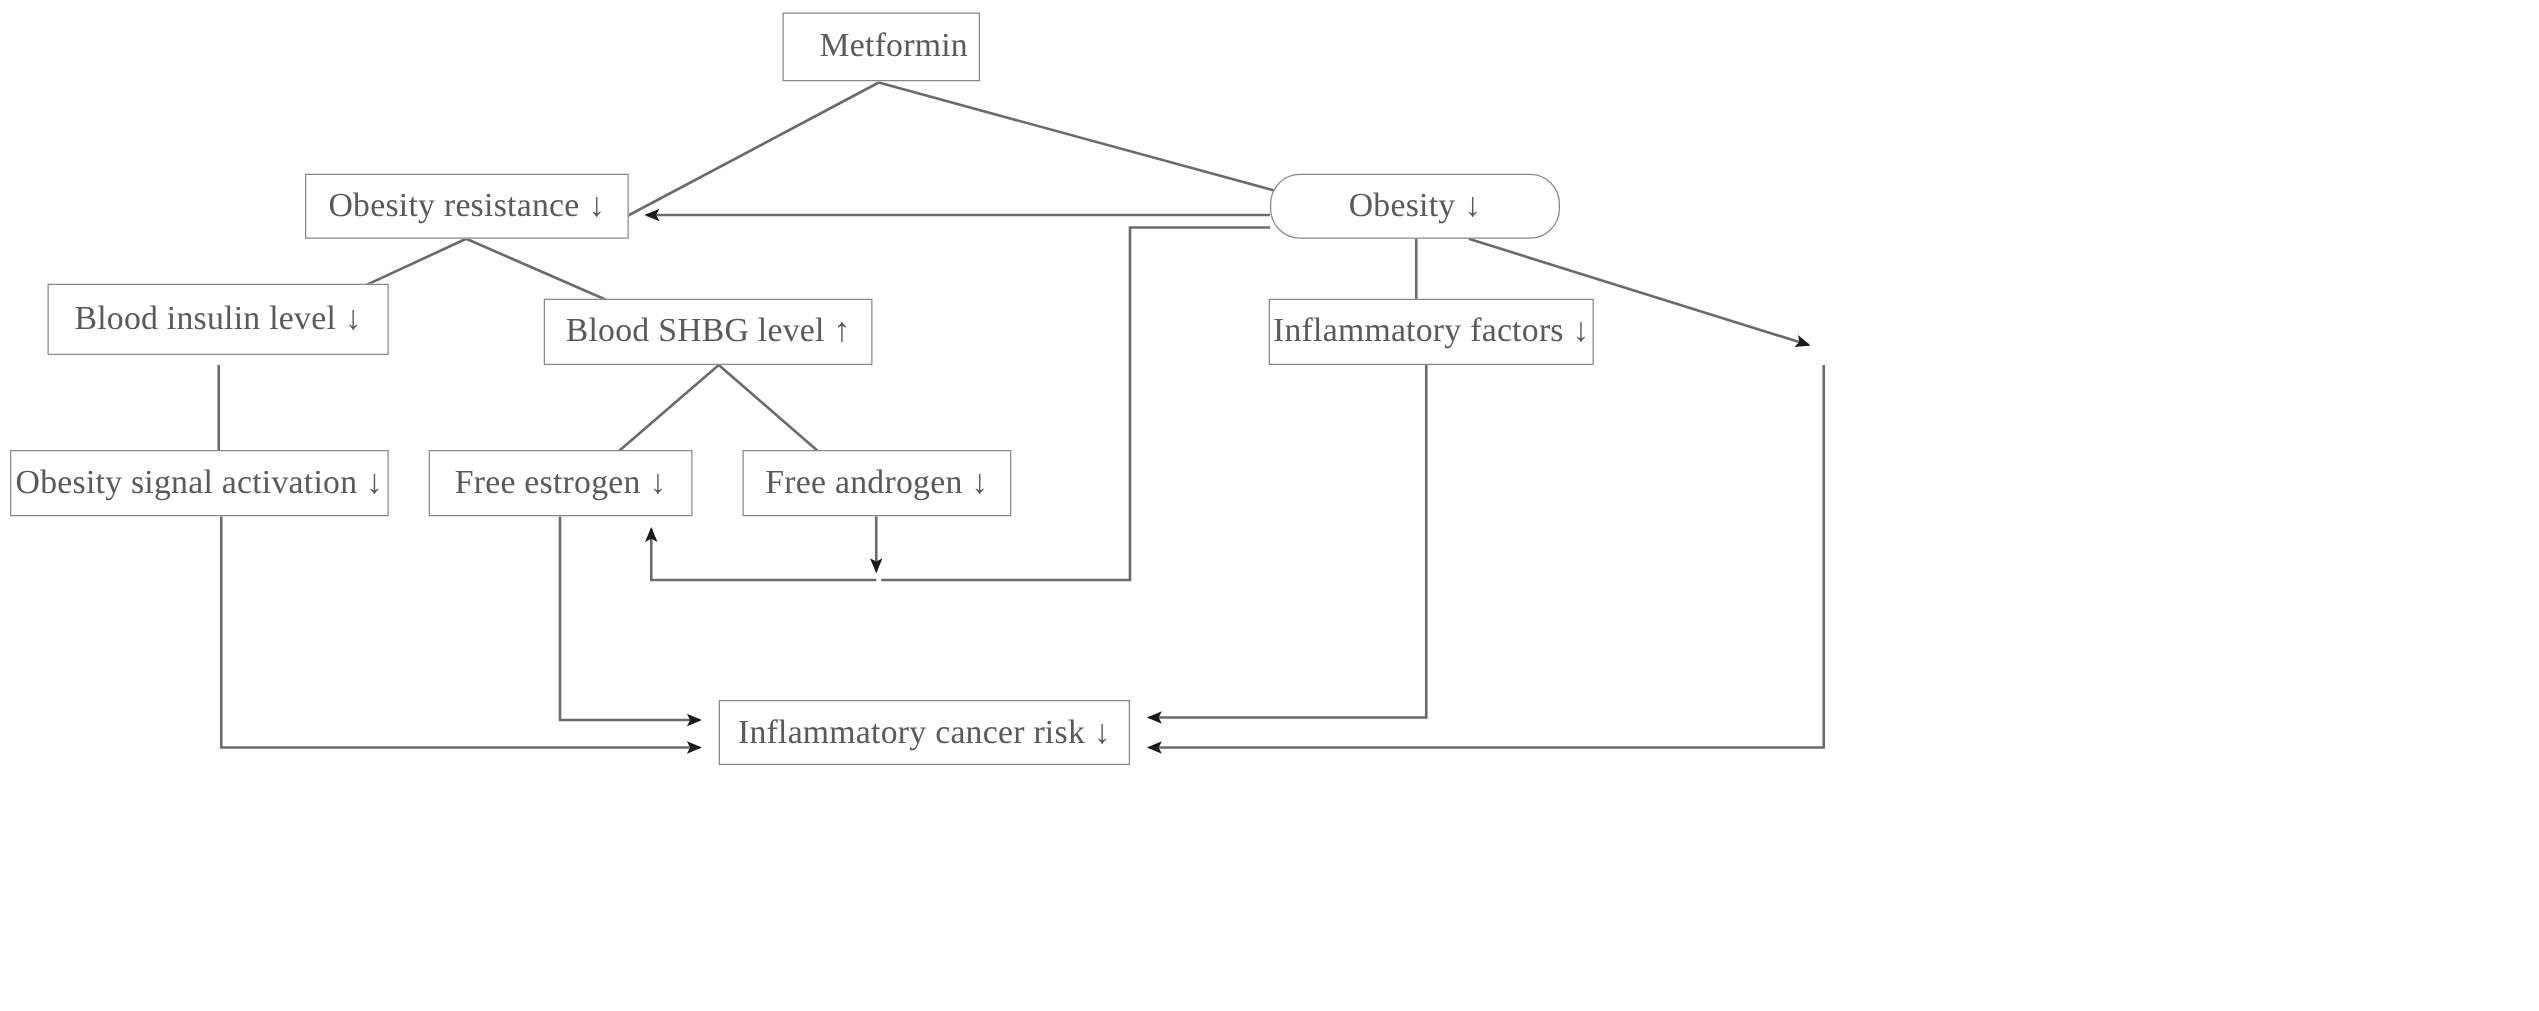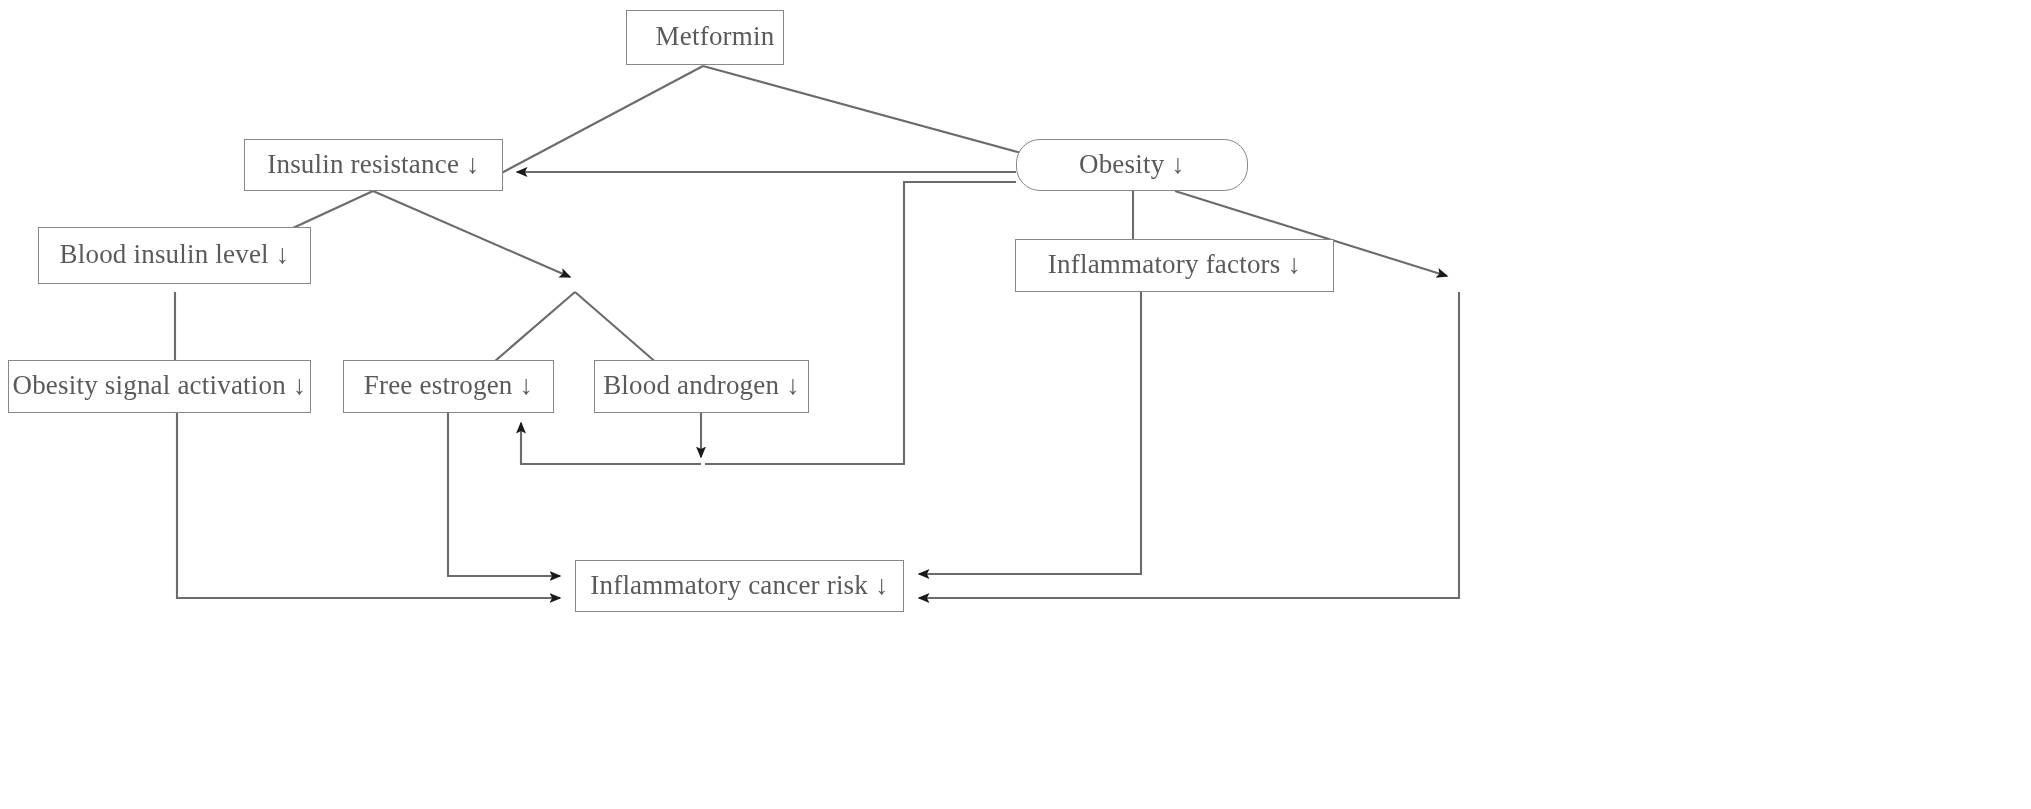--- a/index.html
+++ b/index.html
@@ -94,46 +94,49 @@
       <path d="M 1459,292 L 1459,598 L 919,598" marker-end="url(#ah)"></path>
 
     </g>
   </svg>
 
   <div class="node-box" style="left:626px; top:10px; width:158px; height:55px;padding-left:20px;">
     <span class="node-label">Metformin</span>
   </div>
 
   <div class="node-box" style="left:244px; top:139px; width:259px; height:52px;">
-    <span class="node-label">Insulin resistance ↓</span>
+    <span class="node-label">Obesity resistance ↓</span>
   </div>
 
   <div class="node-box" style="left:1016px; top:139px; width:232px; height:52px;border-radius:24px;">
     <span class="node-label">Obesity ↓</span>
   </div>
 
   <div class="node-box" style="left:38px; top:227px; width:273px; height:57px;">
     <span class="node-label">Blood insulin level ↓</span>
   </div>
 
+  <div class="node-box" style="left:435px; top:239px; width:263px; height:53px;">
+    <span class="node-label">Blood SHBG level ↑</span>
+  </div>
 
-  <div class="node-box" style="left:1015px; top:239px; width:319px; height:53px;">
+  <div class="node-box" style="left:1015px; top:239px; width:260px; height:53px;">
     <span class="node-label">Inflammatory factors ↓</span>
   </div>
 
 
   <div class="node-box" style="left:8px; top:360px; width:303px; height:53px;">
     <span class="node-label">Obesity signal activation ↓</span>
   </div>
 
   <div class="node-box" style="left:343px; top:360px; width:211px; height:53px;">
     <span class="node-label">Free estrogen ↓</span>
   </div>
 
   <div class="node-box" style="left:594px; top:360px; width:215px; height:53px;">
-    <span class="node-label">Blood androgen ↓</span>
+    <span class="node-label">Free androgen ↓</span>
   </div>
 
   <div class="node-box" style="left:575px; top:560px; width:329px; height:52px;">
     <span class="node-label">Inflammatory cancer risk ↓</span>
   </div>
 
 </div>
 
 </body></html>

